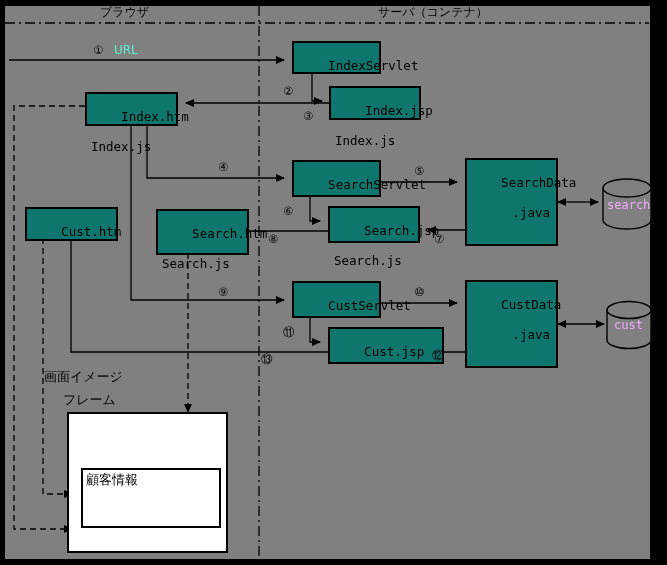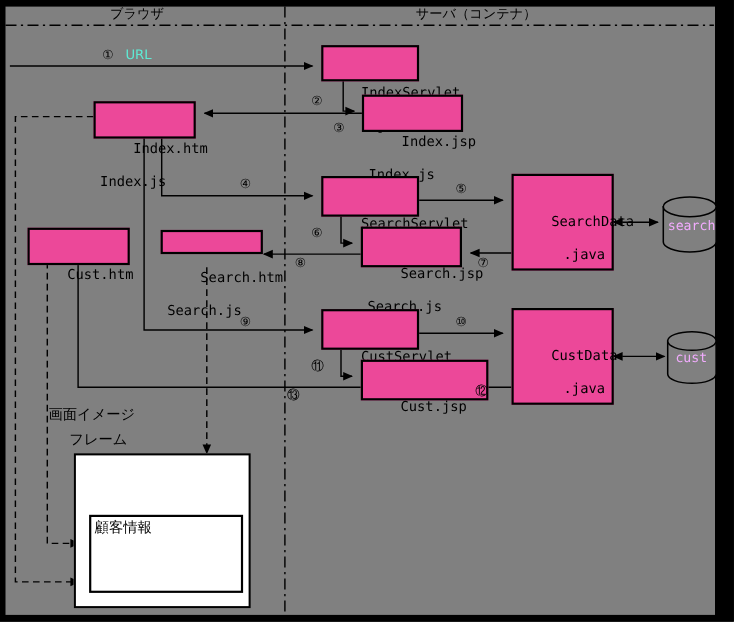--- a/index.html
+++ b/index.html
@@ -13,27 +13,27 @@
   #canvas{
     position:absolute;
     left:5px;top:6px;
     width:645px;height:553px;
     background:#808080;
   }
   svg#wires{position:absolute;left:0;top:0;width:667px;height:565px;overflow:visible;}
 
   .node{
     position:absolute;
-    background:#ec4899;
+    background:#0f766e;
     border:2px solid #000;
     box-sizing:border-box;
     color:#000;
     font-size:12.5px;
     line-height:15px;
-    padding:18px 0 0 4px;
+    padding:0 0 0 4px;
     white-space:pre;
   }
   .node .l2{display:block;}
   .node.r2 .l2{text-align:right;padding-right:6px;}
 
   .lane-label{
     position:absolute;
     color:#000;
     font-family:"DejaVu Sans","Liberation Sans",sans-serif;
     font-size:12px;
@@ -168,21 +168,21 @@
   <div class="node" style="left:85px;top:92px;width:93px;height:34px;">
     <span>Index.htm</span>
     <span class="l2">Index.js</span>
   </div>
 
   <div class="node" style="left:25px;top:207px;width:93px;height:34px;">
     <span>Cust.htm</span>
     <span class="l2"></span>
   </div>
 
-  <div class="node" style="left:146px;top:209px;width:93px;height:17px;">
+  <div class="node" style="left:156px;top:209px;width:93px;height:46px;">
     <span>Search.htm</span>
     <span class="l2">Search.js</span>
   </div>
 
   <div class="node r2" style="left:292px;top:41px;width:89px;height:33px;">
     <span>IndexServlet</span>
     <span class="l2">.java</span>
   </div>
 
   <div class="node" style="left:329px;top:86px;width:92px;height:34px;">
@@ -233,16 +233,16 @@
   <div class="step" style="left:218px;top:285px;">⑨</div>
   <div class="step" style="left:414px;top:285px;">⑩</div>
   <div class="step" style="left:283px;top:325px;">⑪</div>
   <div class="step" style="left:432px;top:348px;">⑫</div>
   <div class="step" style="left:261px;top:352px;">⑬</div>
 
   <div class="jp" style="left:44px;top:368px;">画面イメージ</div>
   <div class="jp" style="left:63px;top:391px;">フレーム</div>
 
   <div class="frame-outer" style="left:67px;top:412px;width:161px;height:141px;"></div>
-  <div class="frame-pane" style="left:81px;top:468px;width:140px;height:71px;">
+  <div class="frame-pane" style="left:81px;top:468px;width:140px;height:60px;">
     <span>顧客情報</span>
   </div>
 </div>
 
 </body></html>

